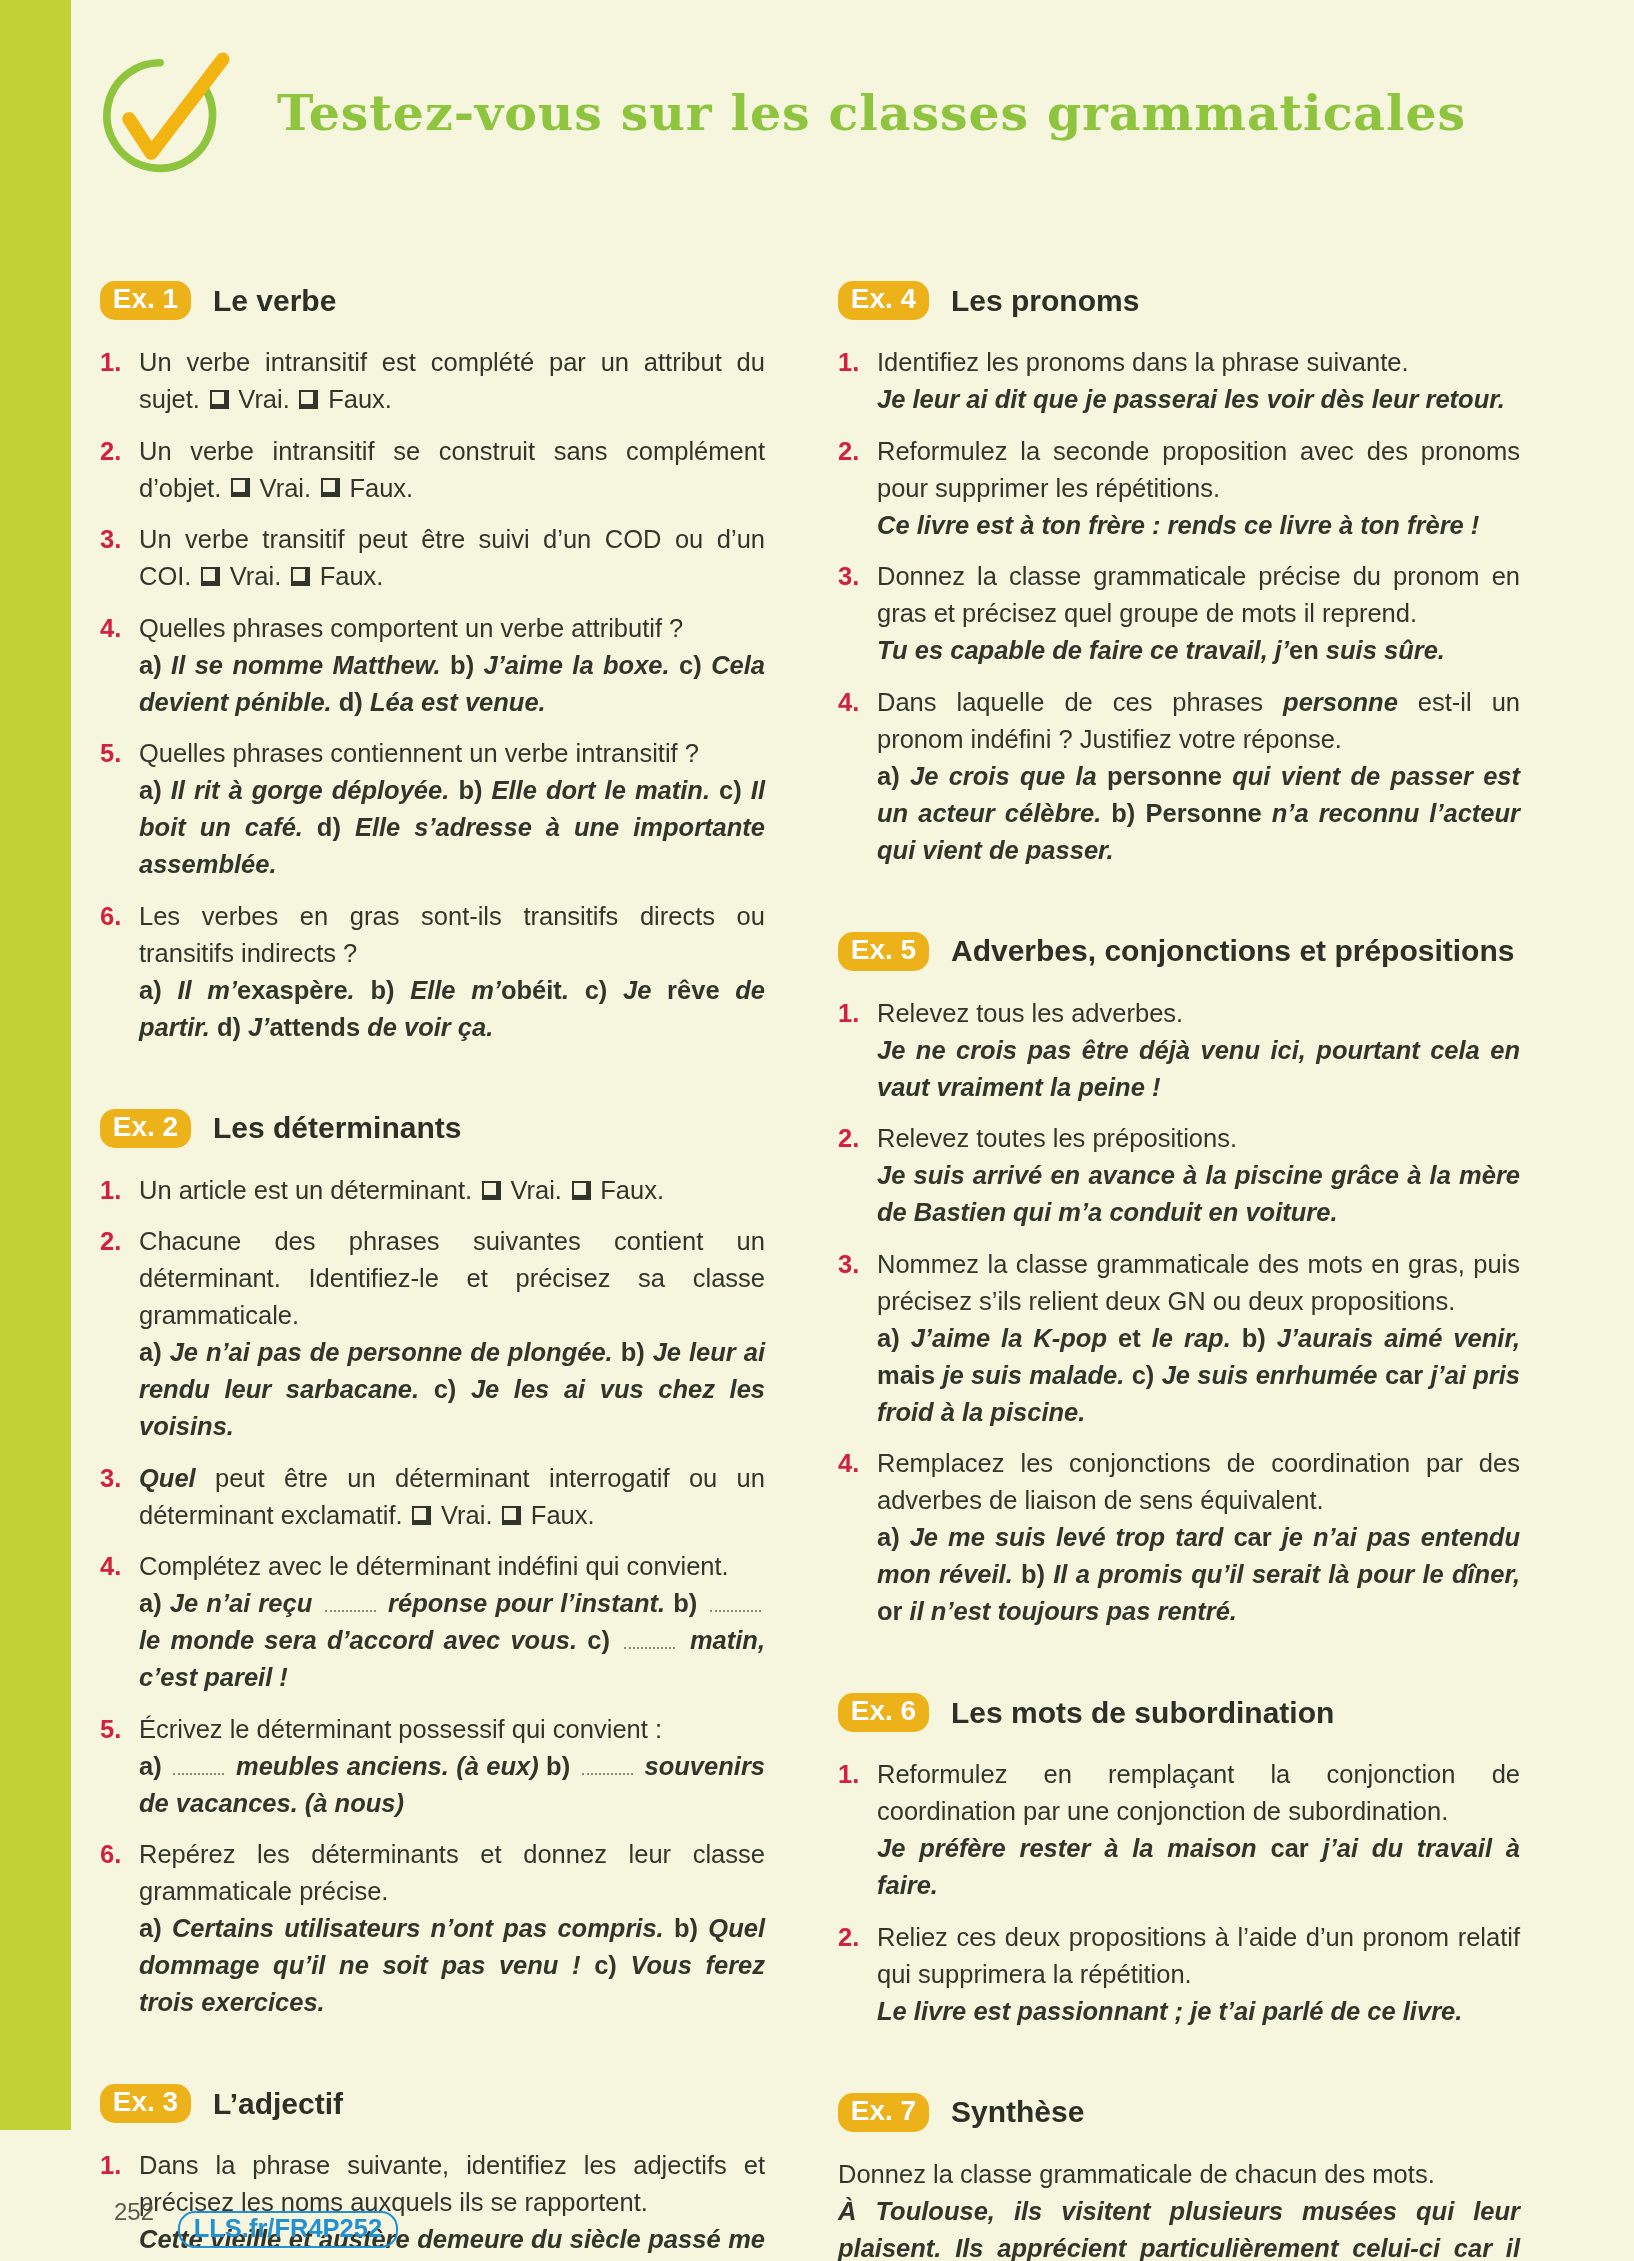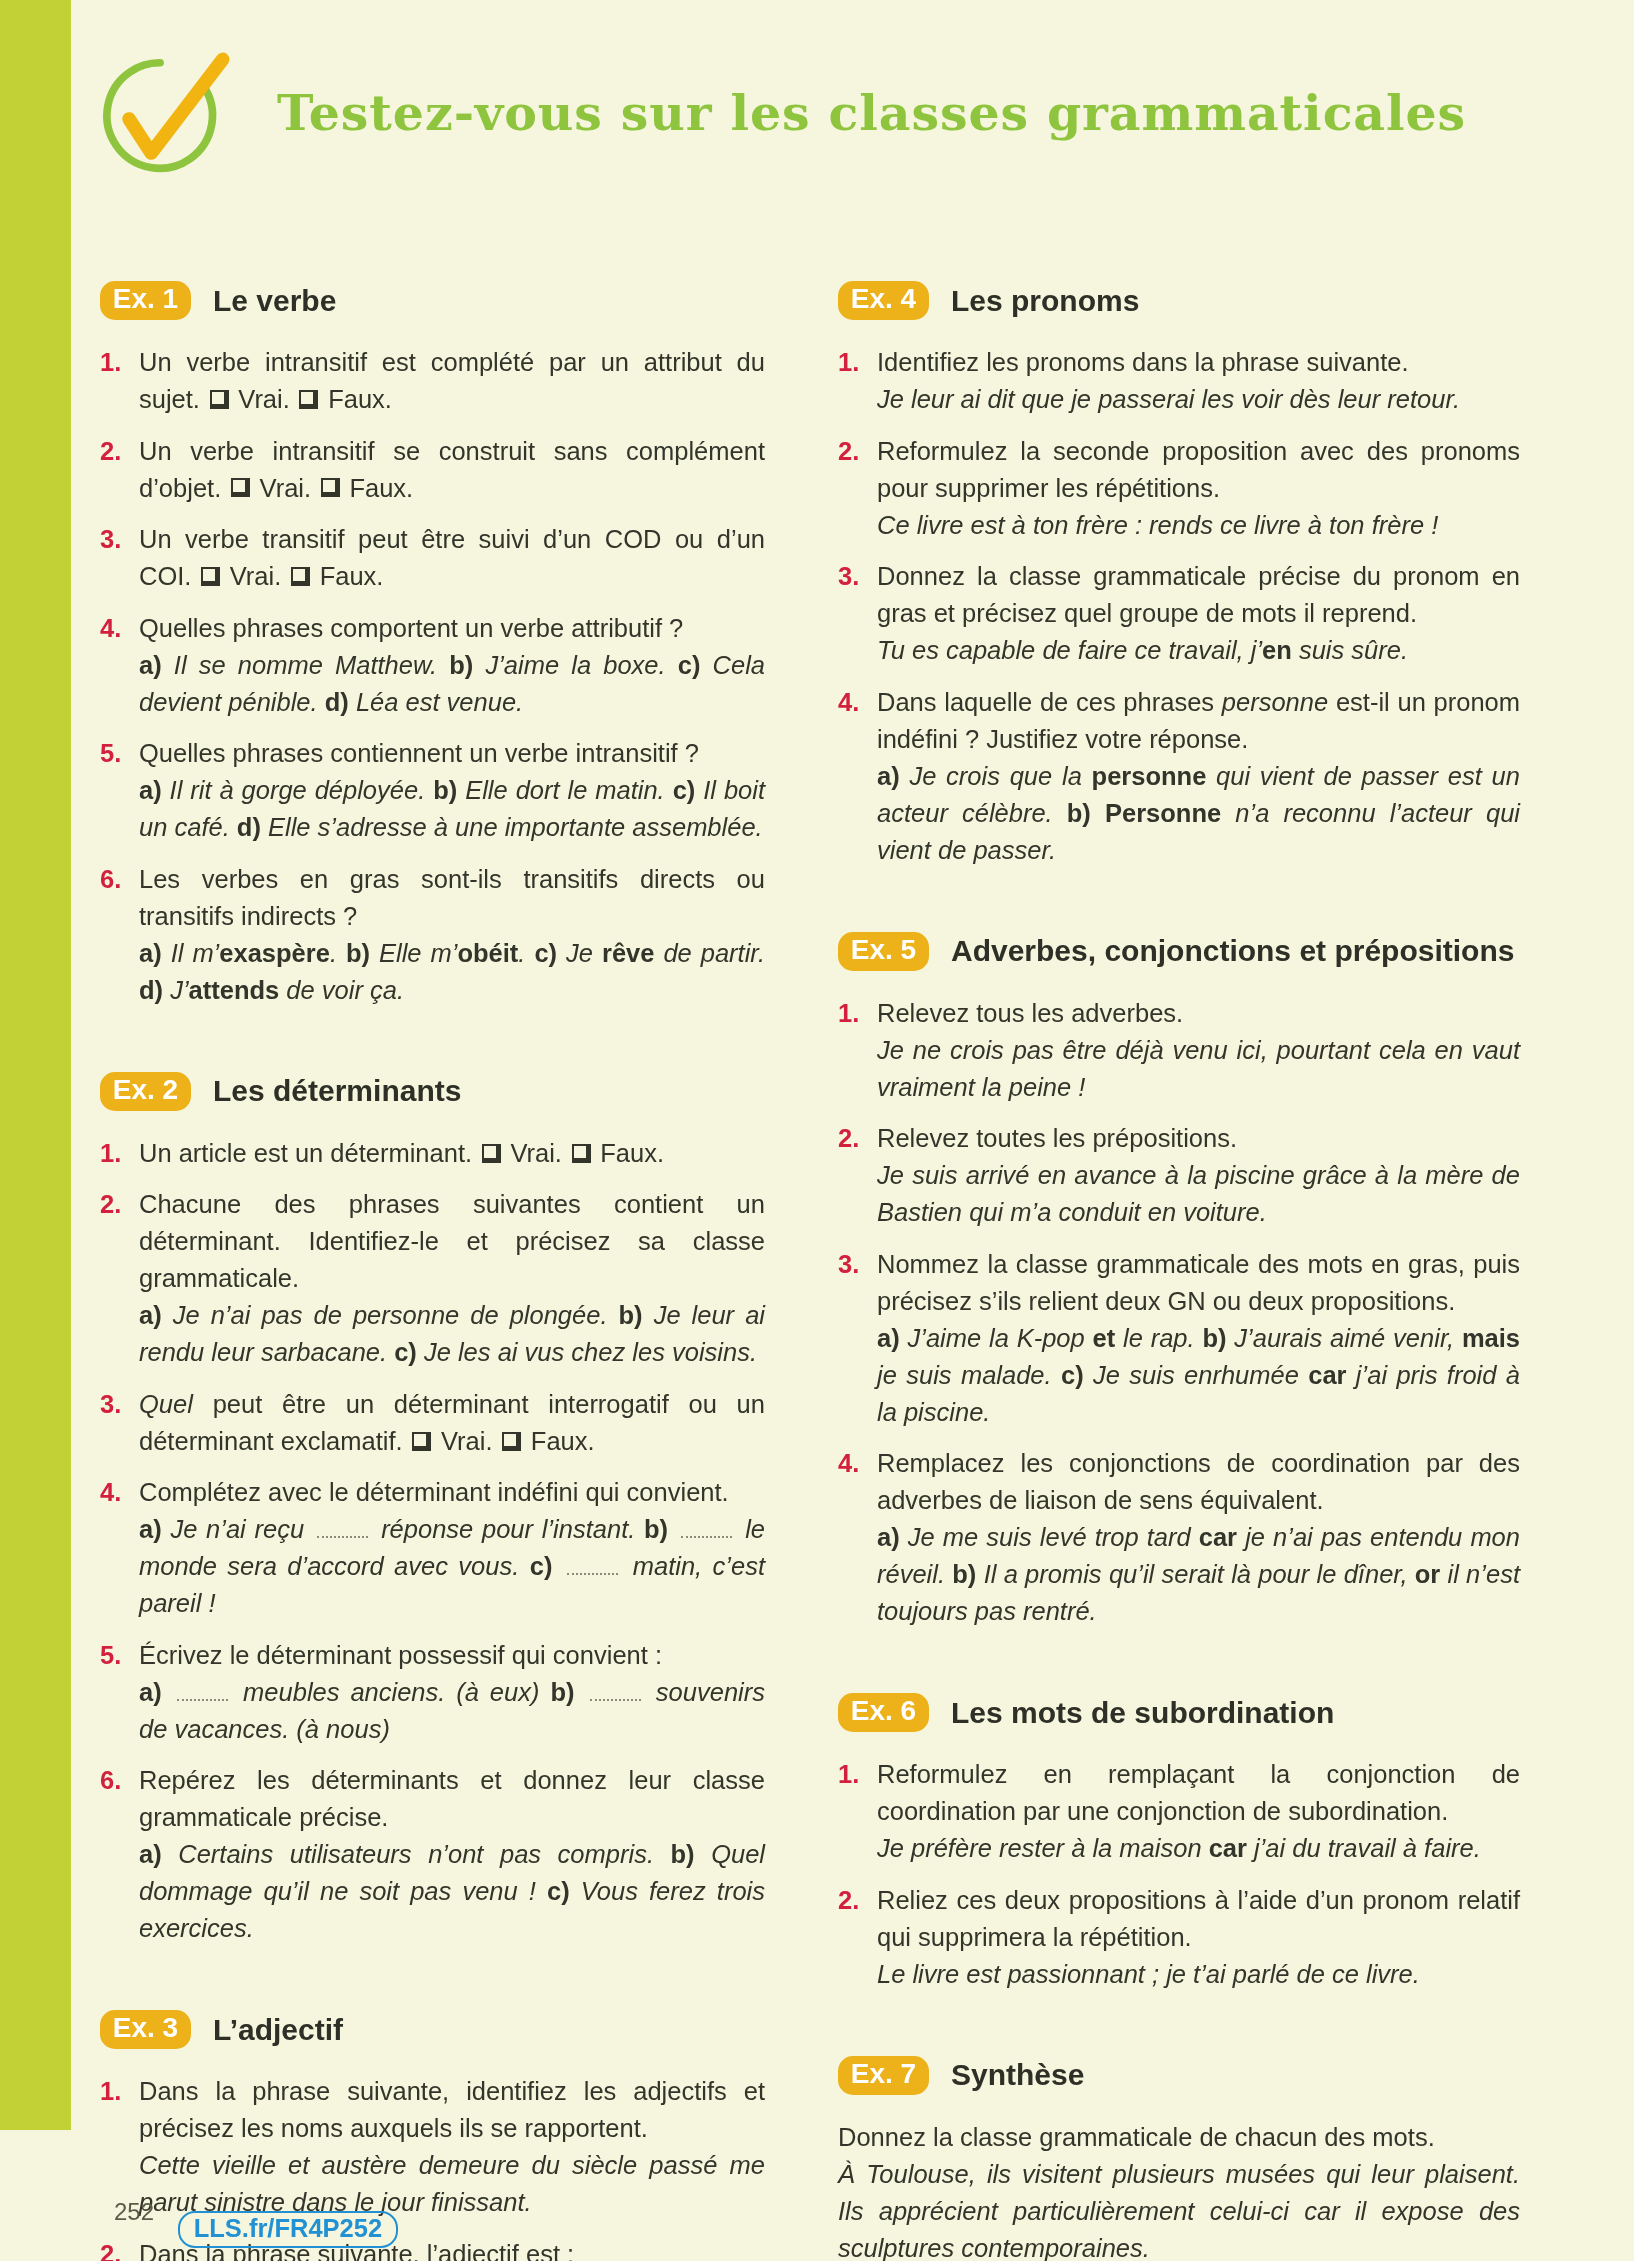--- a/index.html
+++ b/index.html
@@ -75,21 +75,21 @@
     flex:0 0 auto;
     line-height:37px;
   }
   .body{flex:1 1 auto;min-width:0;}
   .block{
     margin:0;
     font-size:25.5px;
     line-height:37px;
     text-align:justify;
   }
-  .it{font-style:italic;}
+  .it{font-style:italic;font-weight:bold;}
   .bd{font-weight:bold;}
   .bi{font-weight:bold;}
   .cbx{
     display:inline-block;box-sizing:border-box;
     width:19px;height:19px;
     border:2.6px solid var(--ink);
     border-right-width:5.1px;
     border-bottom-width:5.1px;
     margin:0 2.6px;
     vertical-align:-0.9px;

